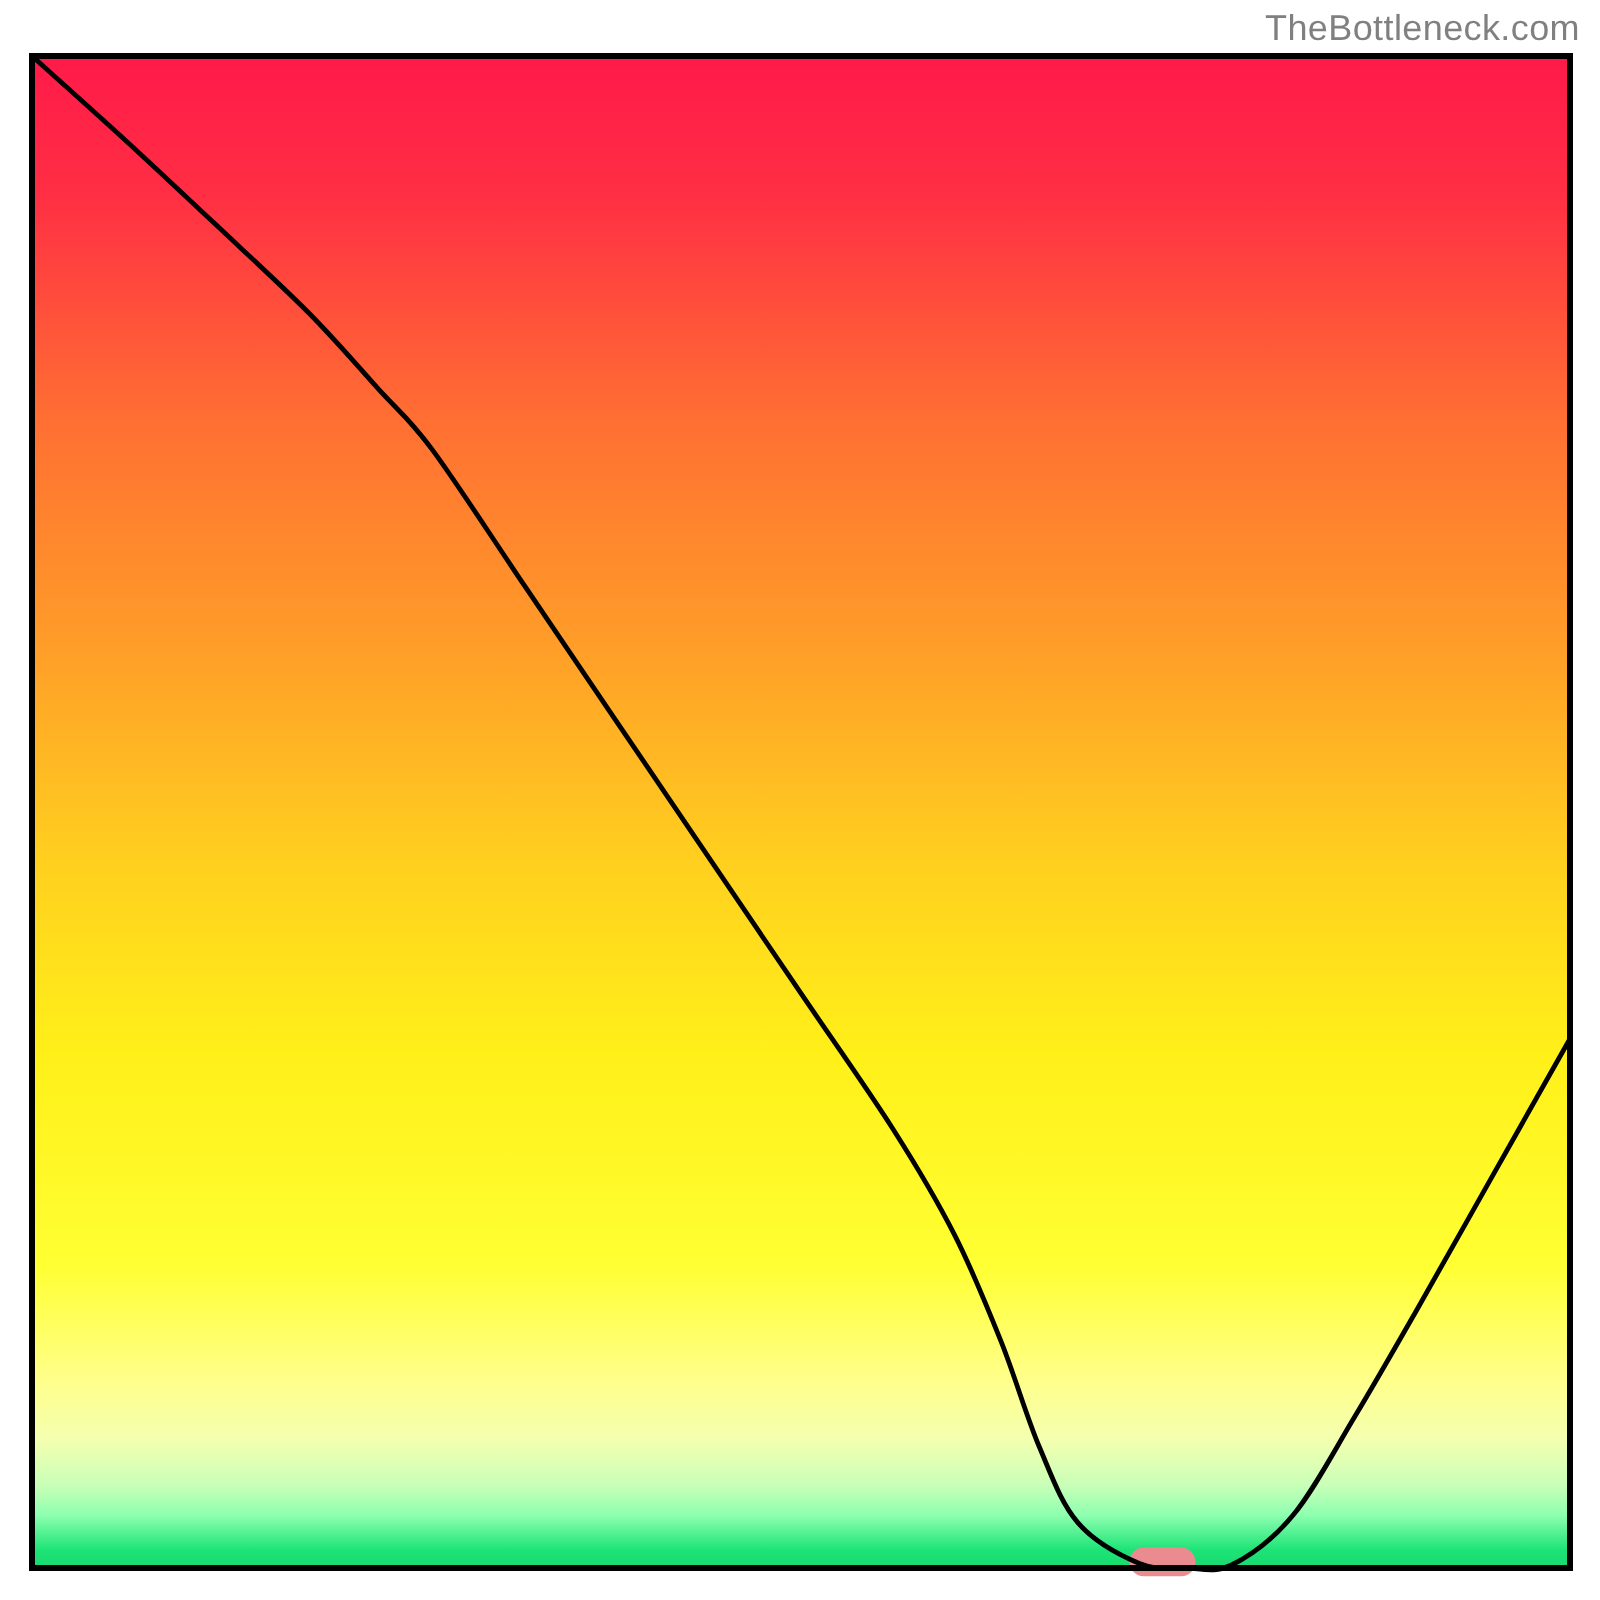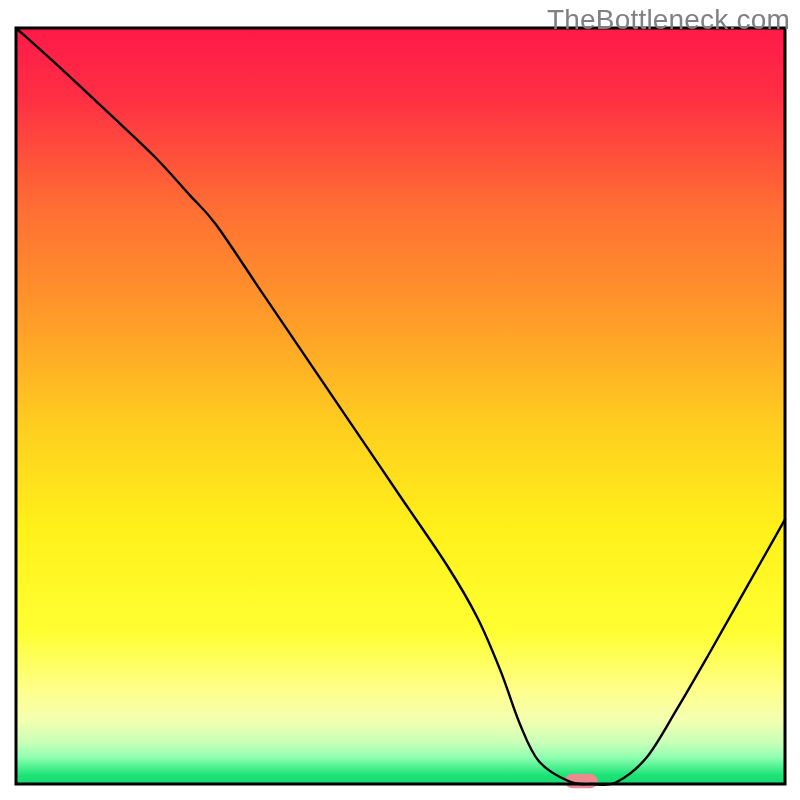--- a/index.html
+++ b/index.html
@@ -13,21 +13,21 @@
   .chart-container {
     position: relative;
     width: 800px;
     height: 800px;
   }
   .watermark {
     position: absolute;
     top: 4px;
     right: 10px;
     font-family: Arial, Helvetica, sans-serif;
-    font-size: 28px;
+    font-size: 18px;
     font-weight: 400;
     color: #808080;
     letter-spacing: 0.2px;
     z-index: 10;
   }
   svg.plot {
     position: absolute;
     left: 0;
     top: 0;
   }

